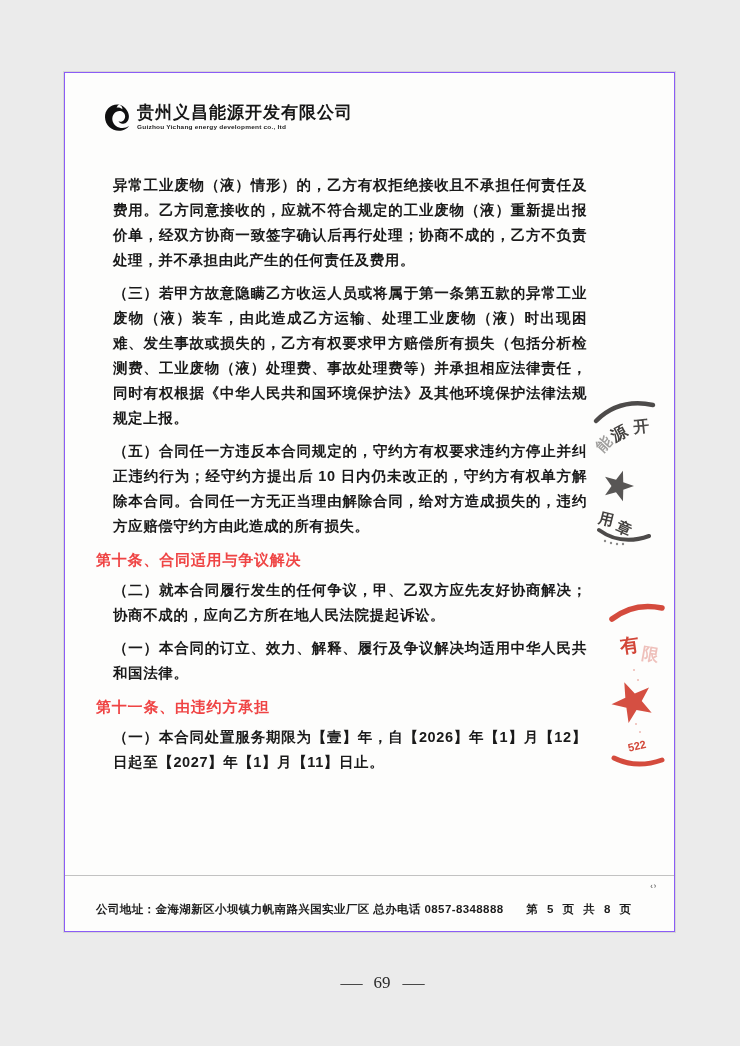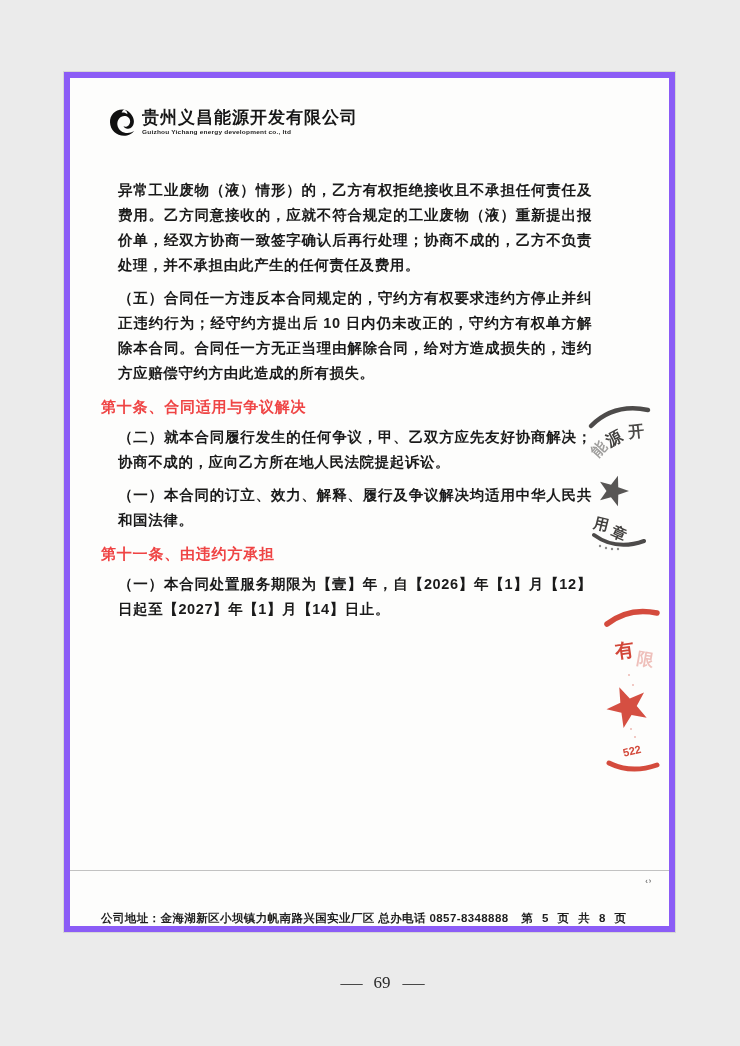--- a/index.html
+++ b/index.html
@@ -4,21 +4,21 @@
 <style>
   * { margin:0; padding:0; box-sizing:border-box; }
   html,body { background:#e9e9e9; }
   body { font-family:"Liberation Sans","DejaVu Sans",sans-serif; }
   .canvas {
     position:relative; width:740px; height:1046px;
     background:#ebebeb; overflow:hidden;
   }
   .page {
     position:absolute; left:64px; top:72px; width:611px; height:860px;
-    background:#fdfdfc; border:6px solid #8b5cf6;
+    background:#fdfdfc; border:1px solid #8b5cf6;
     box-shadow:0 0 0 1px #d6d6d6;
     padding:30px 0 0 31px;
   }
   
   .logo { display:flex; align-items:flex-start; margin-left:7px; margin-bottom:10px; height:38px; }
   .logo-icon { width:30px; height:30px; margin-right:4px; flex:0 0 auto; }
   .logo-icon svg { width:100%; height:100%; }
   .logo-txt { display:flex; flex-direction:column; }
   .logo-cn { font-size:17px; font-weight:700; color:#161616; letter-spacing:1px; line-height:20px; }
   .logo-en { font-size:6.5px; font-weight:700; color:#222; letter-spacing:.2px; line-height:8px; transform:scaleY(.95); }
@@ -31,21 +31,21 @@
   }
   .doc-body h3 {
     font-size:15px; font-weight:700; color:#ef4444;
     margin:8px 0 6px 0; line-height:25px; letter-spacing:.8px;
   }
   
   .footer {
     position:absolute; left:0; right:0; bottom:0; height:56px;
     border-top:1px solid #c2c2c2;
     padding:11px 40px 0 31px;
-    display:flex; justify-content:space-between; align-items:flex-end;
+    display:flex; justify-content:space-between; align-items:center;
     font-size:11.5px; font-weight:700; color:#1d1d1d; letter-spacing:.4px;
   }
   .footer .pager { letter-spacing:3px; white-space:nowrap; }
   
   .seal { position:absolute; pointer-events:none; }
   .seal-black { right:17px; top:321px; width:66px; height:152px; }
   .seal-red   { right:8px;  top:527px; width:58px; height:168px; }
   .seal svg { width:100%; height:100%; }
   
   .smudge {
@@ -75,28 +75,29 @@
         </svg>
       </span>
       <span class="logo-txt">
         <span class="logo-cn">贵州义昌能源开发有限公司</span>
         <span class="logo-en">Guizhou Yichang energy development co., ltd</span>
       </span>
     </div>
 
     <div class="doc-body">
       <p>异常工业废物（液）情形）的，乙方有权拒绝接收且不承担任何责任及费用。乙方同意接收的，应就不符合规定的工业废物（液）重新提出报价单，经双方协商一致签字确认后再行处理；协商不成的，乙方不负责处理，并不承担由此产生的任何责任及费用。</p>
+      <p>（三）若甲方故意隐瞒乙方收运人员或将属于第一条第五款的异常工业废物（液）装车，由此造成乙方运输、处理工业废物（液）时出现困难、发生事故或损失的，乙方有权要求甲方赔偿所有损失（包括分析检测费、工业废物（液）处理费、事故处理费等）并承担相应法律责任，同时有权根据《中华人民共和国环境保护法》及其他环境保护法律法规规定上报。</p>
       <p>（五）合同任一方违反本合同规定的，守约方有权要求违约方停止并纠正违约行为；经守约方提出后 10 日内仍未改正的，守约方有权单方解除本合同。合同任一方无正当理由解除合同，给对方造成损失的，违约方应赔偿守约方由此造成的所有损失。</p>
 
       <h3>第十条、合同适用与争议解决</h3>
       <p>（二）就本合同履行发生的任何争议，甲、乙双方应先友好协商解决；协商不成的，应向乙方所在地人民法院提起诉讼。</p>
       <p>（一）本合同的订立、效力、解释、履行及争议解决均适用中华人民共和国法律。</p>
 
       <h3>第十一条、由违约方承担</h3>
-      <p>（一）本合同处置服务期限为【壹】年，自【2026】年【1】月【12】日起至【2027】年【1】月【14】日止。</p>
+      <p>（一）本合同处置服务期限为【壹】年，自【2026】年【1】月【12】日起至【2027】年【1】月【11】日止。</p>
     </div>
 
     <div class="seal seal-black">
       <svg viewBox="0 0 66 152" aria-hidden="true">
         <path d="M5,27 Q28,4 62,11" fill="none" stroke="#2e2c2a" stroke-width="4.5" stroke-linecap="round" opacity=".85"></path>
         <text x="6" y="58" font-size="15" font-weight="bold" fill="#2e2c2a" opacity=".45" transform="rotate(-48 10 52)">能</text>
         <text x="20" y="46" font-size="16" font-weight="bold" fill="#2e2c2a" opacity=".9" transform="rotate(-28 26 40)">源</text>
         <text x="42" y="38" font-size="16" font-weight="bold" fill="#2e2c2a" opacity=".85" transform="rotate(-6 48 32)">开</text>
         <path d="M0,-16 L3.8,-5.3 L15.2,-4.9 L6.2,2 L9.4,12.9 L0,6.5 L-9.4,12.9 L-6.2,2 L-15.2,-4.9 L-3.8,-5.3 Z" transform="translate(27,92) rotate(18)" fill="#2e2c2a" opacity=".8"></path>
         <text x="8" y="130" font-size="15" font-weight="bold" fill="#2e2c2a" opacity=".9" transform="rotate(14 14 124)">用</text>

